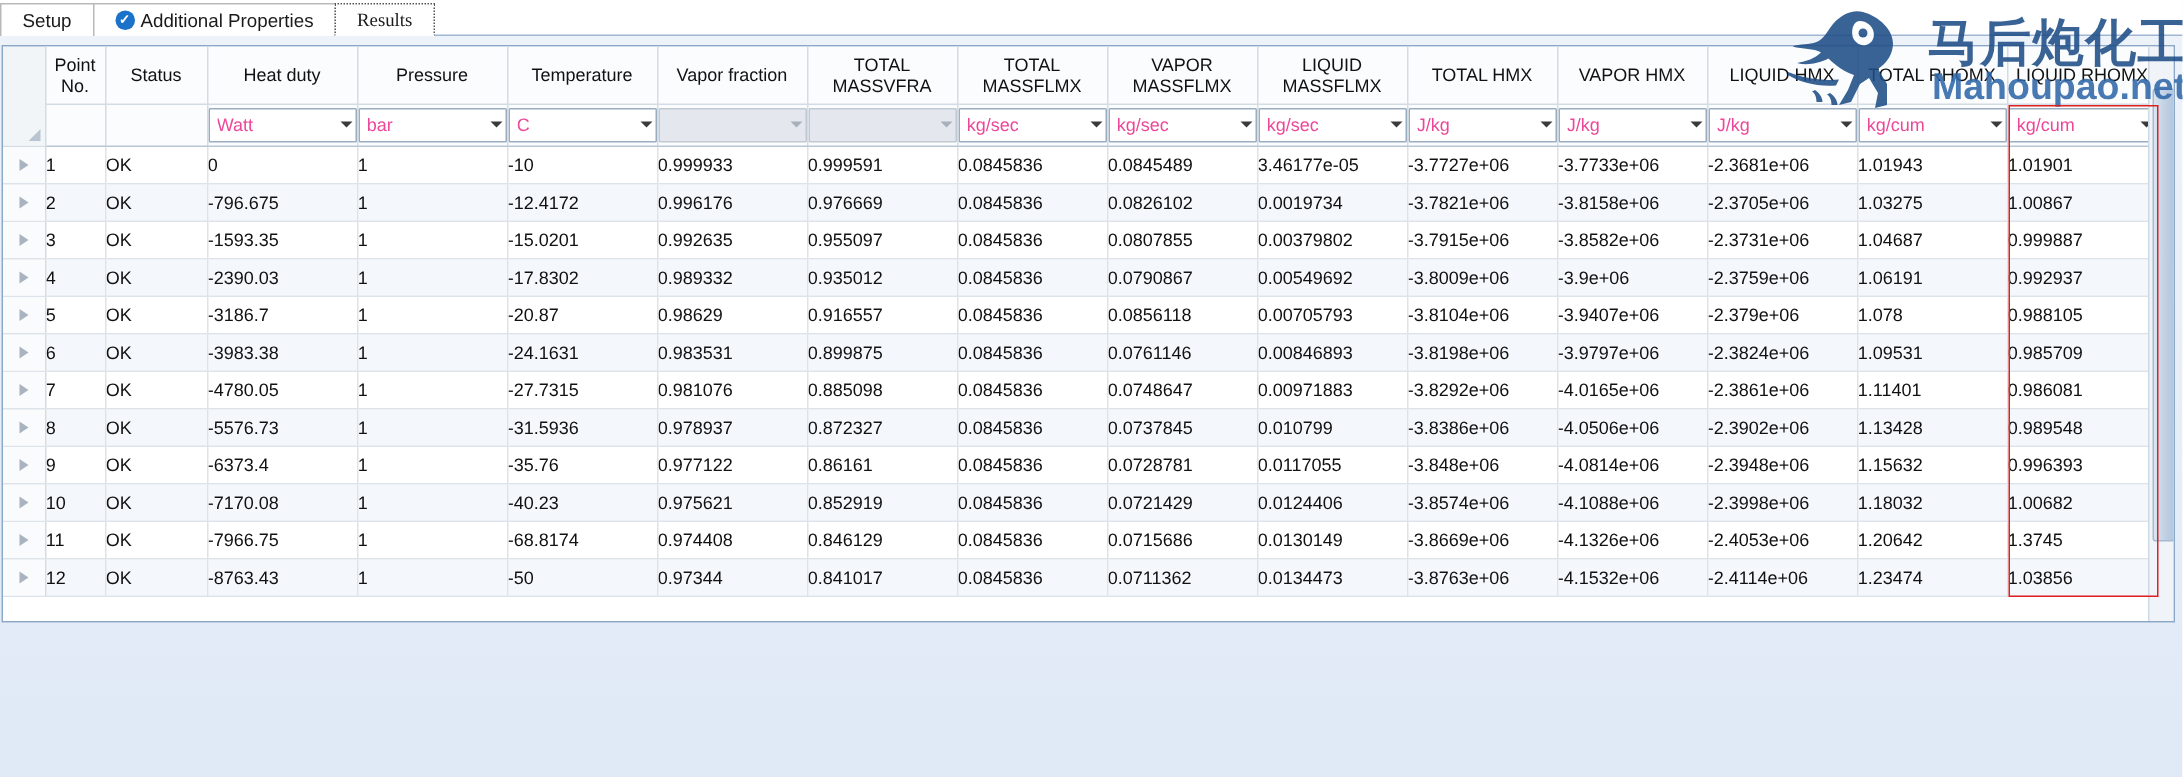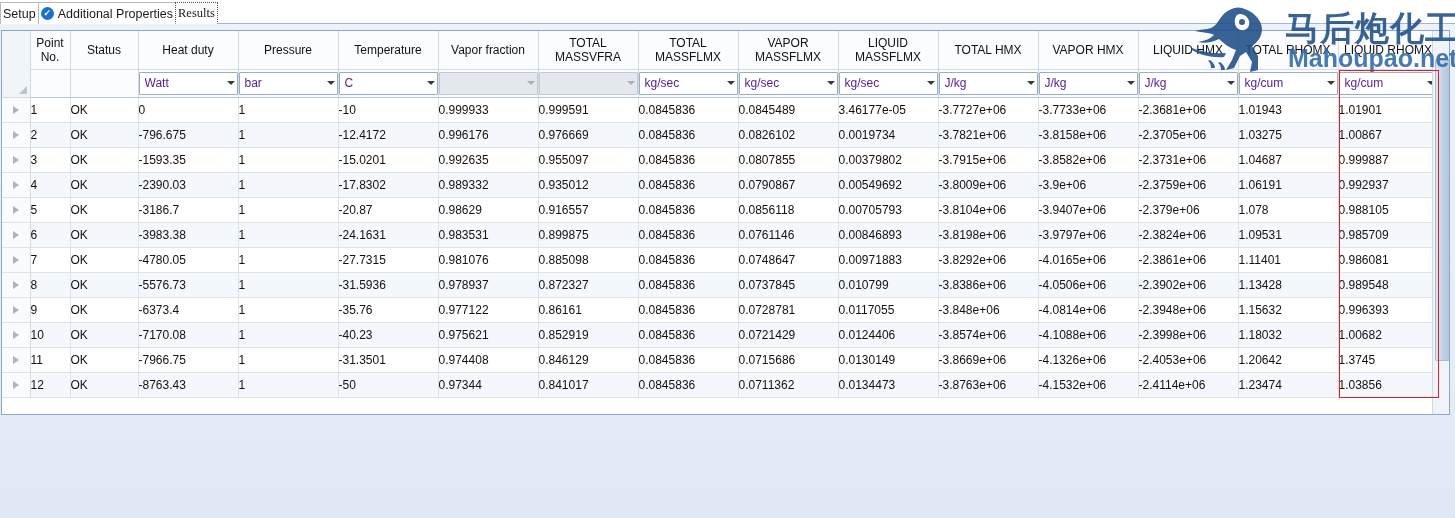--- a/index.html
+++ b/index.html
@@ -33,21 +33,21 @@
     height: 24px;
     background: #ffffff;
     display: flex;
     align-items: flex-end;
     border-bottom: 1px solid #9fb6d4;
     box-sizing: border-box;
   }
   .tab {
     height: 22px;
     line-height: 22px;
-    padding: 0 2px;
+    padding: 0 14px;
     font-size: 12.5px;
     color: #1a1a1a;
     background: #ffffff;
     border: 1px solid #b9b9b9;
     border-bottom: none;
     margin-right: -1px;
     box-sizing: border-box;
     white-space: nowrap;
     display: flex;
     align-items: center;
@@ -151,21 +151,21 @@
   .unitbox {
     display: flex;
     align-items: center;
     justify-content: space-between;
     height: 21px;
     background: #ffffff;
     border: 1px solid #9badc1;
     border-radius: 1px;
     padding: 0 2px 0 5px;
     font-size: 12px;
-    color: #4c1d95;
+    color: #ec4899;
     text-align: left;
   }
   .unitbox.disabled {
     background: #e4e8ee;
     border: 1px solid #c2c9d2;
     color: #9aa3ad;
   }
   .unitbox .ulabel {
     white-space: nowrap;
     overflow: hidden;
@@ -603,21 +603,21 @@
               <td>-2.3998e+06</td>
               <td>1.18032</td>
               <td>1.00682</td>
             </tr>
             <tr class="">
               <td class="gutter-cell"><span class="row-arrow"></span></td>
               <td>11</td>
               <td>OK</td>
               <td class="col-heat">-7966.75</td>
               <td>1</td>
-              <td>-31.3501</td>
+              <td>-68.8174</td>
               <td>0.974408</td>
               <td>0.846129</td>
               <td>0.0845836</td>
               <td>0.0715686</td>
               <td>0.0130149</td>
               <td>-3.8669e+06</td>
               <td>-4.1326e+06</td>
               <td>-2.4053e+06</td>
               <td>1.20642</td>
               <td>1.3745</td>

